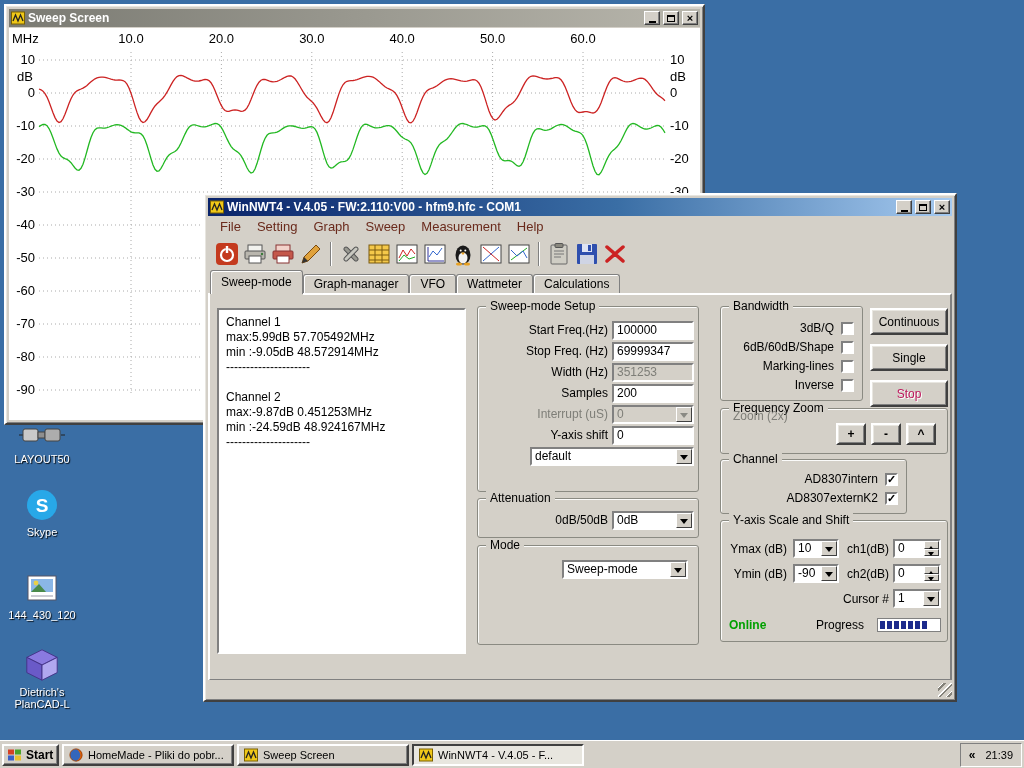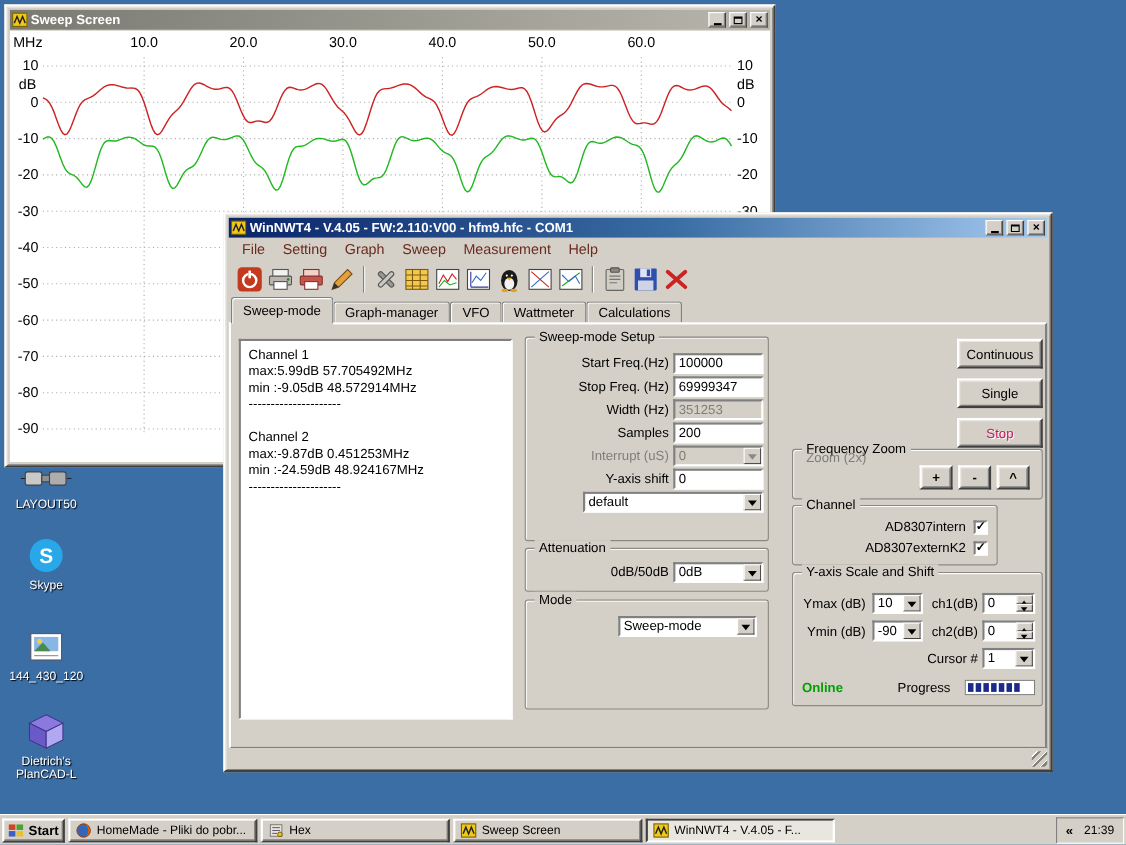--- a/index.html
+++ b/index.html
@@ -429,20 +429,41 @@
       </div>
 
       <div class="group mode-group">
         <span class="group-title">Mode</span>
         <div class="combo" style="position:absolute;left:84px;top:14px;width:126px;">
           <span class="combo-text">Sweep-mode</span>
           <i class="drop"></i>
         </div>
       </div>
 
+      <div class="group bw-group">
+        <span class="group-title">Bandwidth</span>
+        <div id="bandwidth-rows">
+            <div class="cb-row" style="top: 14px;">
+              <span class="cb-label">3dB/Q</span>
+              <span class="cb"></span>
+            </div>
+            <div class="cb-row" style="top: 33px;">
+              <span class="cb-label">6dB/60dB/Shape</span>
+              <span class="cb"></span>
+            </div>
+            <div class="cb-row" style="top: 52px;">
+              <span class="cb-label">Marking-lines</span>
+              <span class="cb"></span>
+            </div>
+            <div class="cb-row" style="top: 71px;">
+              <span class="cb-label">Inverse</span>
+              <span class="cb"></span>
+            </div>
+          </div>
+      </div>
 
       <div id="action-buttons">
           <div class="btn action-btn" style="top: 13px;">Continuous</div>
           <div class="btn action-btn" style="top: 49px;">Single</div>
           <div class="btn action-btn disabled" style="top: 85px;">Stop</div>
         </div>
 
       <div class="group zoom-group">
         <span class="group-title">Frequency Zoom</span>
         <span class="zoom-label">Zoom (2x)</span>
@@ -540,28 +561,20 @@
     <div class="task-strip" id="task-buttons">
         <div class="task-btn">
           <span class="task-ico"><svg viewBox="0 0 16 16">
               <circle cx="8" cy="8" r="7" fill="#3366bb"></circle>
               <path d="M8 1a7 7 0 0 1 7 7c0 4-3 7-7 7 3-1.2 5-3.6 5-6.6C13 5 11 2.4 8 1z" fill="#e66000"></path>
               <circle cx="8" cy="8" r="7" fill="none" stroke="#a04000"></circle>
             </svg></span>
           <span class="task-label">HomeMade - Pliki do pobr...</span>
         </div>
         <div class="task-btn">
-          <span class="task-ico"><svg viewBox="0 0 16 16">
-              <rect x="2" y="2" width="12" height="12" fill="#e8e4d8" stroke="#777"></rect>
-              <path d="M4 5h8M4 8h8M4 11h5" stroke="#557"></path>
-              <circle cx="12" cy="12" r="2.4" fill="#e8c030" stroke="#7a6000"></circle>
-            </svg></span>
-          <span class="task-label">Hex</span>
-        </div>
-        <div class="task-btn">
           <span class="task-ico"><svg viewBox="0 0 14 14" width="14" height="14">
               <rect x="0.5" y="1" width="13" height="12" fill="#f0c818" stroke="#7a6000"></rect>
               <polyline points="2,10 4.5,4 7,10 9.5,4 12,10" fill="none" stroke="#222" stroke-width="1.3"></polyline>
             </svg></span>
           <span class="task-label">Sweep Screen</span>
         </div>
         <div class="task-btn active">
           <span class="task-ico"><svg viewBox="0 0 14 14" width="14" height="14">
               <rect x="0.5" y="1" width="13" height="12" fill="#f0c818" stroke="#7a6000"></rect>
               <polyline points="2,10 4.5,4 7,10 9.5,4 12,10" fill="none" stroke="#222" stroke-width="1.3"></polyline>

